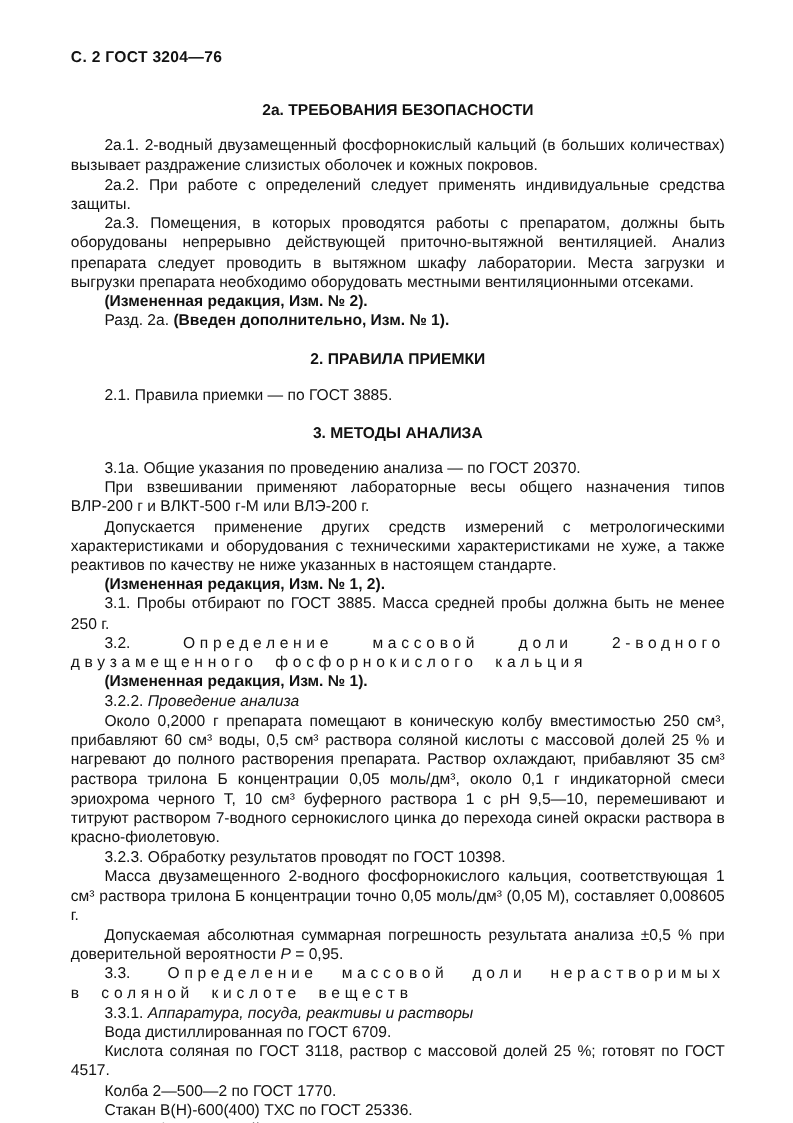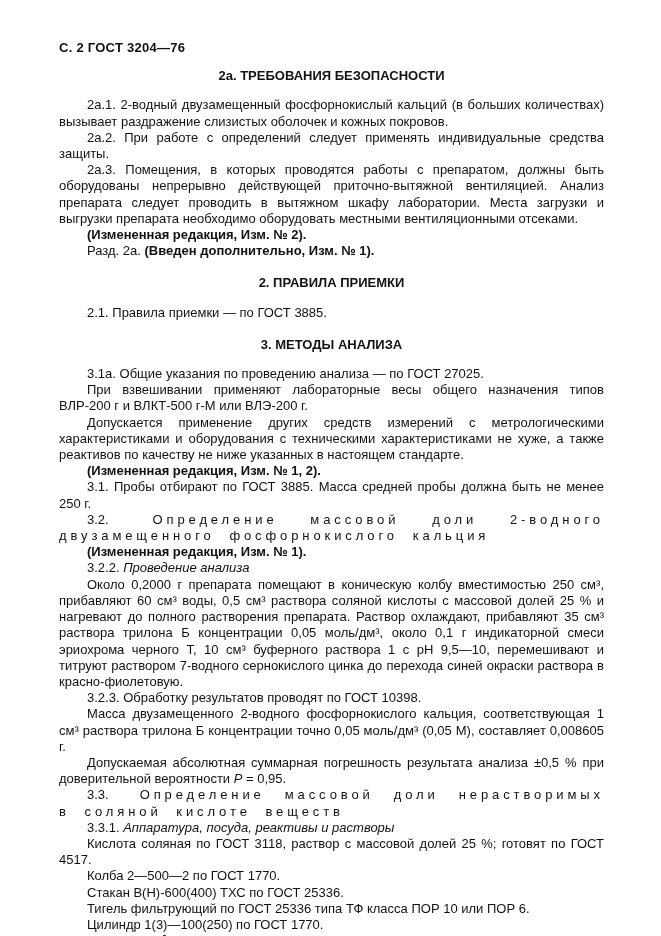--- a/index.html
+++ b/index.html
@@ -26,21 +26,21 @@
     letter-spacing: 0.02em;
     margin: 0 0 10px 0;
   }
   .heading {
     font-weight: bold;
     text-align: center;
     font-size: 13px;
     margin: 16px 0 13px 0;
   }
   .heading.first {
-    margin-top: 12px;
+    margin-top: 28px;
   }
   p.para {
     margin: 0;
     text-indent: 28px;
     text-align: justify;
   }
   .bold { font-weight: bold; }
   .italic { font-style: italic; }
   .spaced {
     letter-spacing: 0.3em;
@@ -62,34 +62,35 @@
   <p class="para">2а.3.  Помещения, в которых проводятся работы с препаратом, должны быть оборудованы непрерывно действующей приточно-вытяжной вентиляцией. Анализ препарата следует проводить в вытяжном шкафу лаборатории. Места загрузки и выгрузки препарата необходимо оборудовать местными вентиляционными отсеками.</p>
   <p class="para bold">(Измененная редакция, Изм. № 2).</p>
   <p class="para"><span>Разд. 2а.  </span><span class="bold">(Введен дополнительно, Изм. № 1).</span></p>
 
   <div class="heading">2.  ПРАВИЛА ПРИЕМКИ</div>
 
   <p class="para">2.1.  Правила приемки — по ГОСТ 3885.</p>
 
   <div class="heading">3.  МЕТОДЫ АНАЛИЗА</div>
 
-  <p class="para">3.1а.  Общие указания по проведению анализа — по ГОСТ 27025.</p>
+  <p class="para">3.1а.  Общие указания по проведению анализа — по ГОСТ 20370.</p>
   <p class="para">При взвешивании применяют лабораторные весы общего назначения типов ВЛР-200 г и ВЛКТ-500 г-М или ВЛЭ-200 г.</p>
   <p class="para">Допускается применение других средств измерений с метрологическими характеристиками и оборудования с техническими характеристиками не хуже, а также реактивов по качеству не ниже указанных в настоящем стандарте.</p>
   <p class="para bold">(Измененная редакция, Изм. № 1, 2).</p>
   <p class="para">3.1.  Пробы отбирают по ГОСТ 3885. Масса средней пробы должна быть не менее 250 г.</p>
   <p class="para"><span>3.2. </span><span class="spaced">Определение массовой доли 2-водного двузамещенного фосфорнокислого кальция</span></p>
   <p class="para bold">(Измененная редакция, Изм. № 1).</p>
   <p class="para"><span>3.2.2.  </span><span class="italic">Проведение анализа</span></p>
   <p class="para">Около 0,2000 г препарата помещают в коническую колбу вместимостью 250 см³, прибавляют 60 см³ воды, 0,5 см³ раствора соляной кислоты с массовой долей 25 % и нагревают до полного растворения препарата. Раствор охлаждают, прибавляют 35 см³ раствора трилона Б концентрации 0,05 моль/дм³, около 0,1 г индикаторной смеси эриохрома черного Т, 10 см³ буферного раствора 1 с рН 9,5—10, перемешивают и титруют раствором 7-водного сернокислого цинка до перехода синей окраски раствора в красно-фиолетовую.</p>
   <p class="para">3.2.3.  Обработку результатов проводят по ГОСТ 10398.</p>
   <p class="para">Масса двузамещенного 2-водного фосфорнокислого кальция, соответствующая 1 см³ раствора трилона Б концентрации точно 0,05 моль/дм³ (0,05 М), составляет 0,008605 г.</p>
   <p class="para"><span>Допускаемая абсолютная суммарная погрешность результата анализа ±0,5 % при доверительной вероятности </span><span class="italic">Р</span><span> = 0,95.</span></p>
   <p class="para"><span>3.3. </span><span class="spaced">Определение массовой доли нерастворимых в соляной кислоте веществ</span></p>
   <p class="para"><span>3.3.1.  </span><span class="italic">Аппаратура, посуда, реактивы и растворы</span></p>
+  <p class="para">Вода дистиллированная по ГОСТ 6709.</p>
   <p class="para">Кислота соляная по ГОСТ 3118, раствор с массовой долей 25 %; готовят по ГОСТ 4517.</p>
   <p class="para">Колба 2—500—2 по ГОСТ 1770.</p>
   <p class="para">Стакан В(Н)-600(400) ТХС по ГОСТ 25336.</p>
   <p class="para">Тигель фильтрующий по ГОСТ 25336 типа ТФ класса ПОР 10 или ПОР 6.</p>
   <p class="para">Цилиндр 1(3)—100(250) по ГОСТ 1770.</p>
   <p class="para"><span>3.3.2.  </span><span class="italic">Проведение анализа</span></p>
 
 </div>
 
 </body></html>

